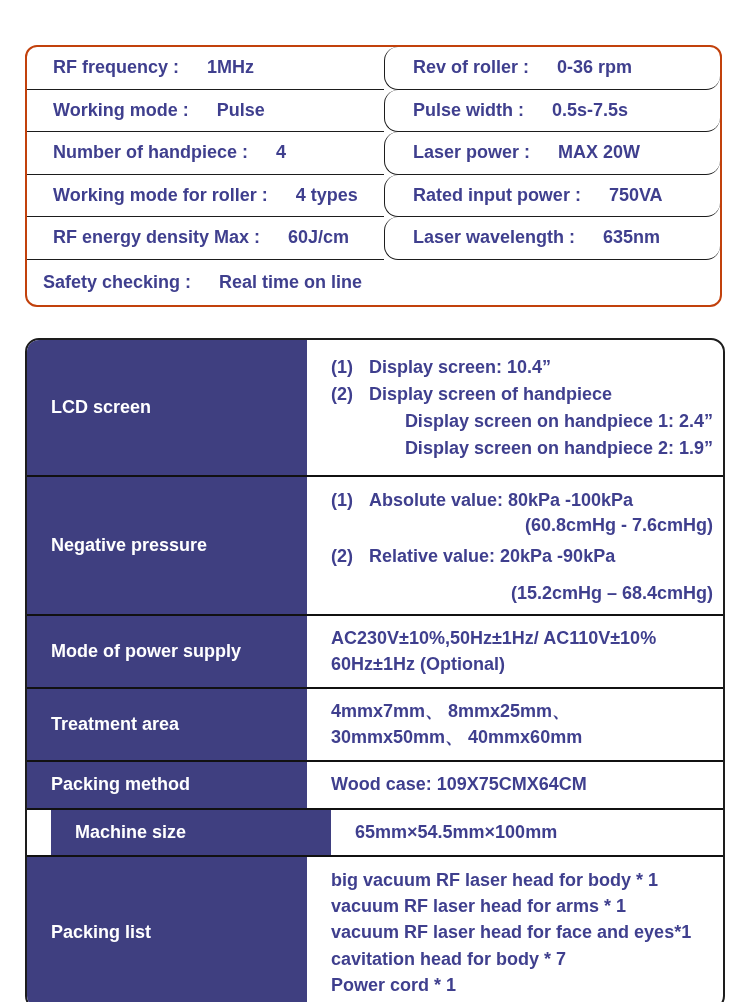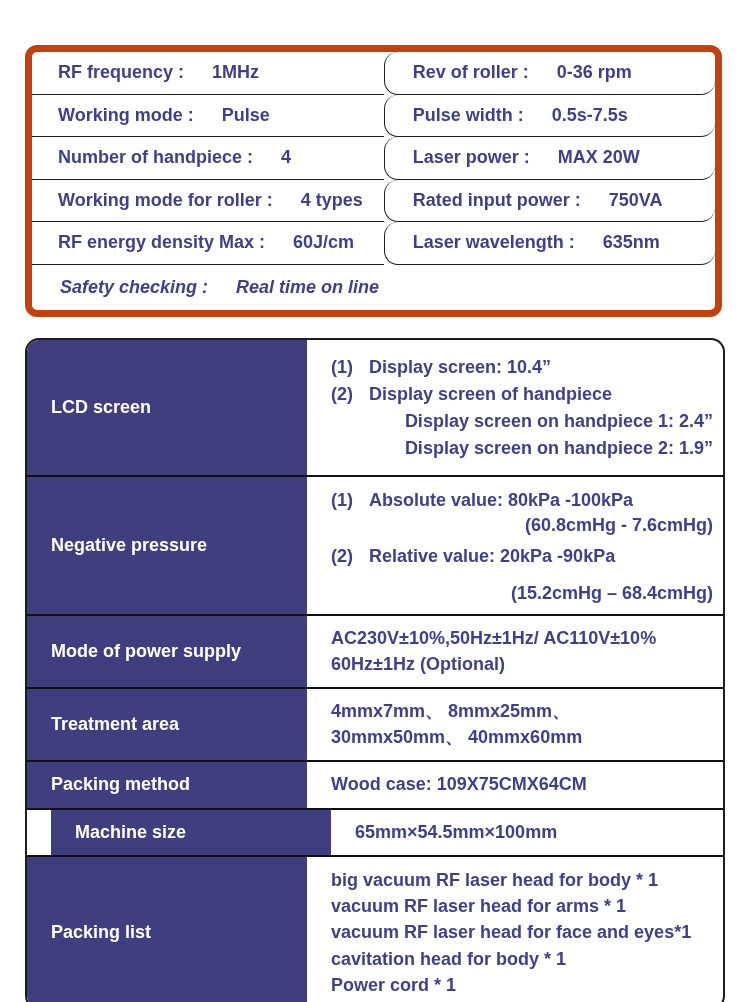--- a/index.html
+++ b/index.html
@@ -15,21 +15,21 @@
     position: relative;
     background: #ffffff;
     overflow: hidden;
   }
   
   .top-table {
     position: absolute;
     left: 25px;
     top: 45px;
     width: 697px;
-    border: 7px solid #c2410c;
+    border: 2px solid #c2410c;
     border-radius: 12px;
     overflow: hidden;
     background: #ffffff;
     box-sizing: border-box;
   }
   .top-grid {
     display: grid;
     grid-template-columns: 51.5% 48.5%;
   }
   .tcell {
@@ -43,23 +43,22 @@
   }
   .tcell.right {
     border-left: 1.5px solid #1d1d1d;
     padding-left: 28px;
     border-radius: 14px;
   }
   .safety-row {
     height: 45px;
     display: flex;
     align-items: center;
-    padding-left: 28px;
-    box-sizing: border-box;
-    font-style: italic;
+    padding-left: 16px;
+    box-sizing: border-box;
   }
   .spec-label, .spec-value {
     color: #3f3f8e;
     font-size: 18px;
     font-weight: 700;
   }
   .spec-value { margin-left: 28px; }
 
   
   .bottom-table {
@@ -247,19 +246,19 @@
         <div class="plain">65mm×54.5mm×100mm</div>
       </div>
     </div>
 
     <div class="brow r-packl">
       <div class="blabel">Packing list</div>
       <div class="bcontent">
         <div class="plain" style="line-height:1.45;">big vacuum RF laser head for body * 1</div>
         <div class="plain" style="line-height:1.45;">vacuum RF laser head for arms * 1</div>
         <div class="plain" style="line-height:1.45;">vacuum RF laser head for face and eyes*1</div>
-        <div class="plain" style="line-height:1.45;">cavitation head for body * 1</div>
+        <div class="plain" style="line-height:1.45;">cavitation head for body * 7</div>
         <div class="plain" style="line-height:1.45;">Power cord * 1</div>
       </div>
     </div>
 
   </div>
 </div>
 
 </body></html>

